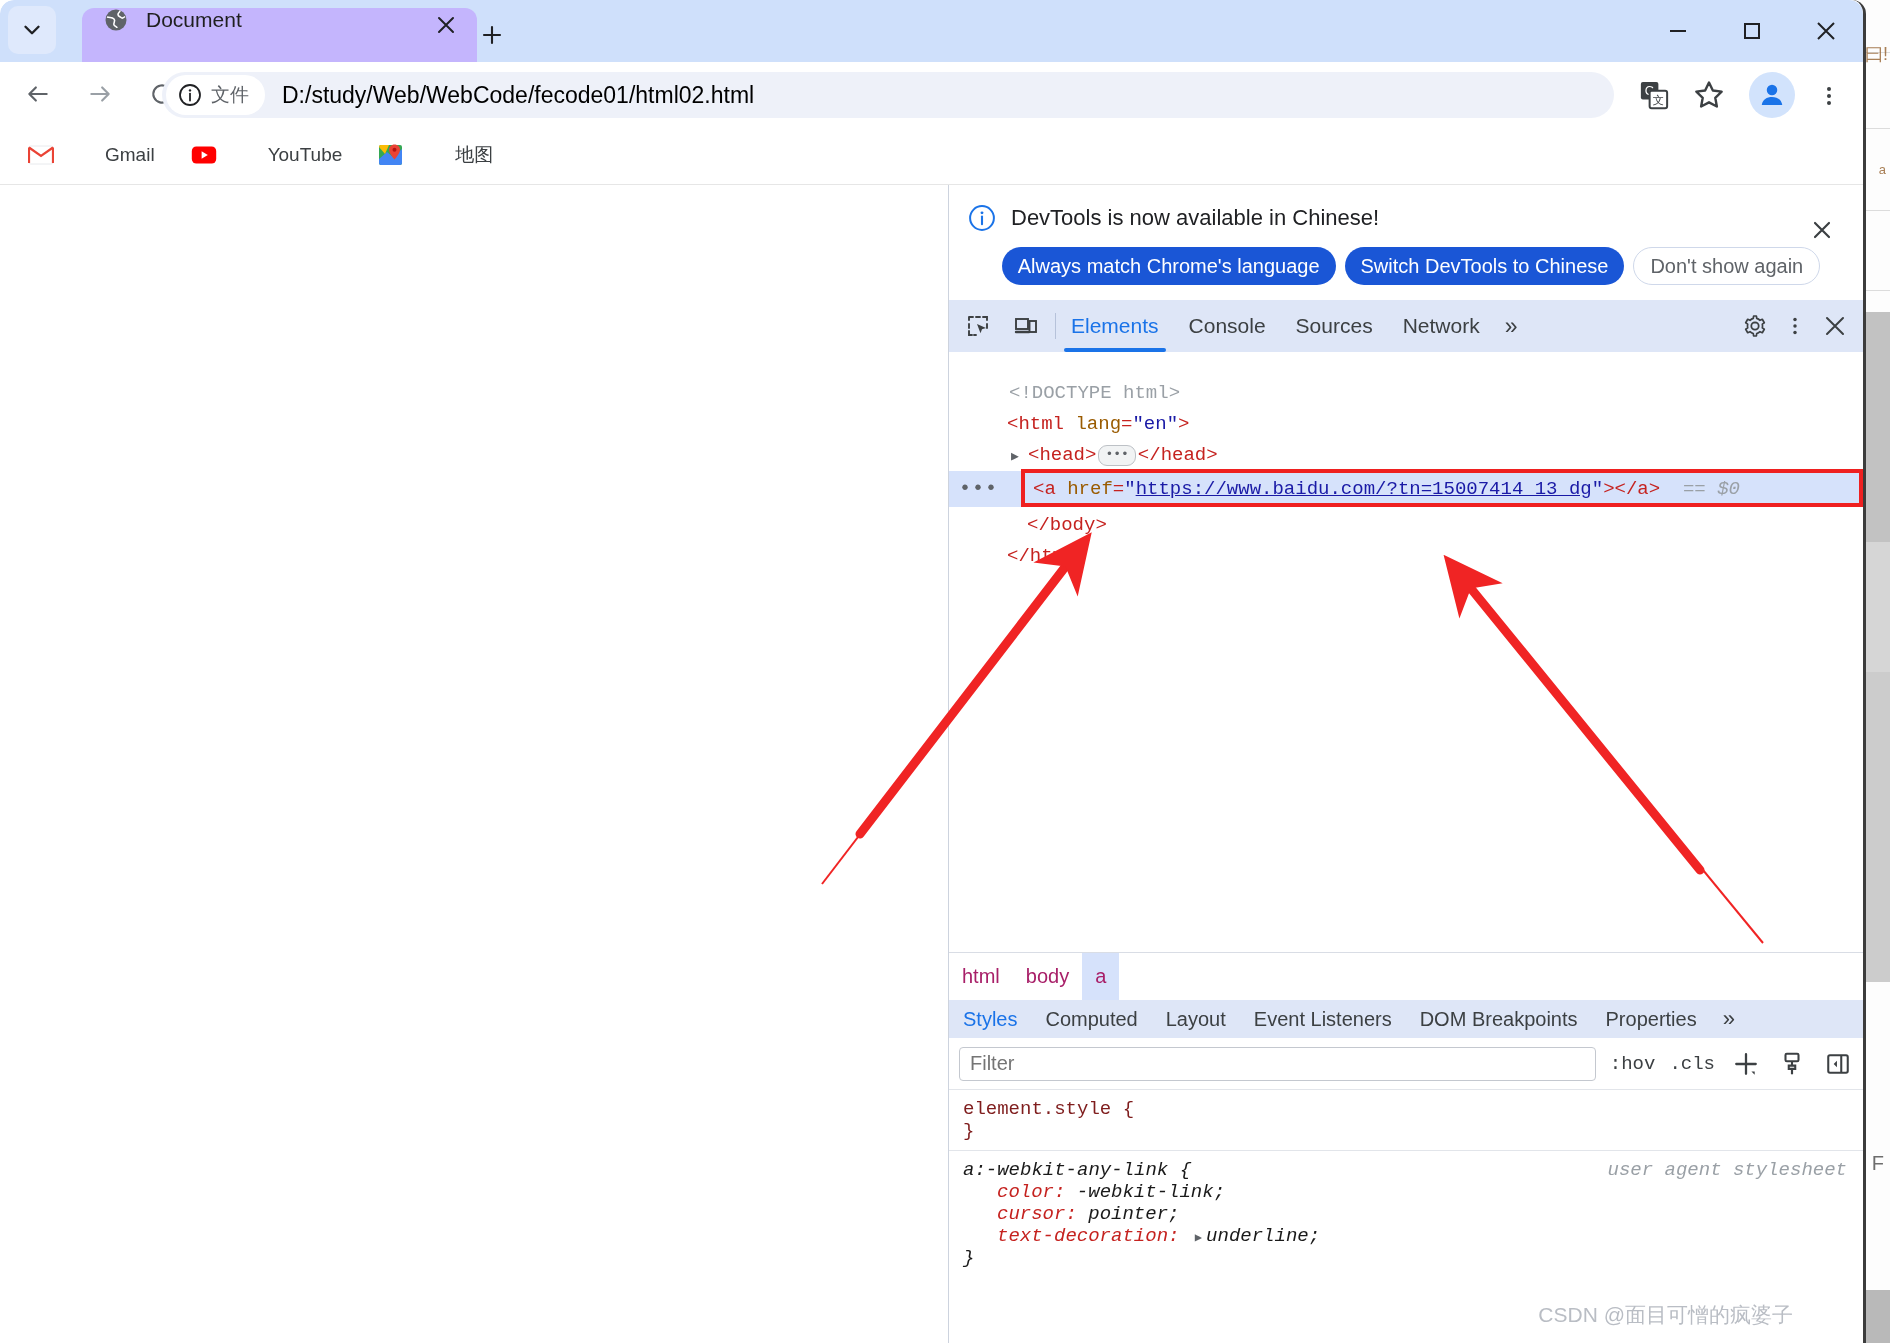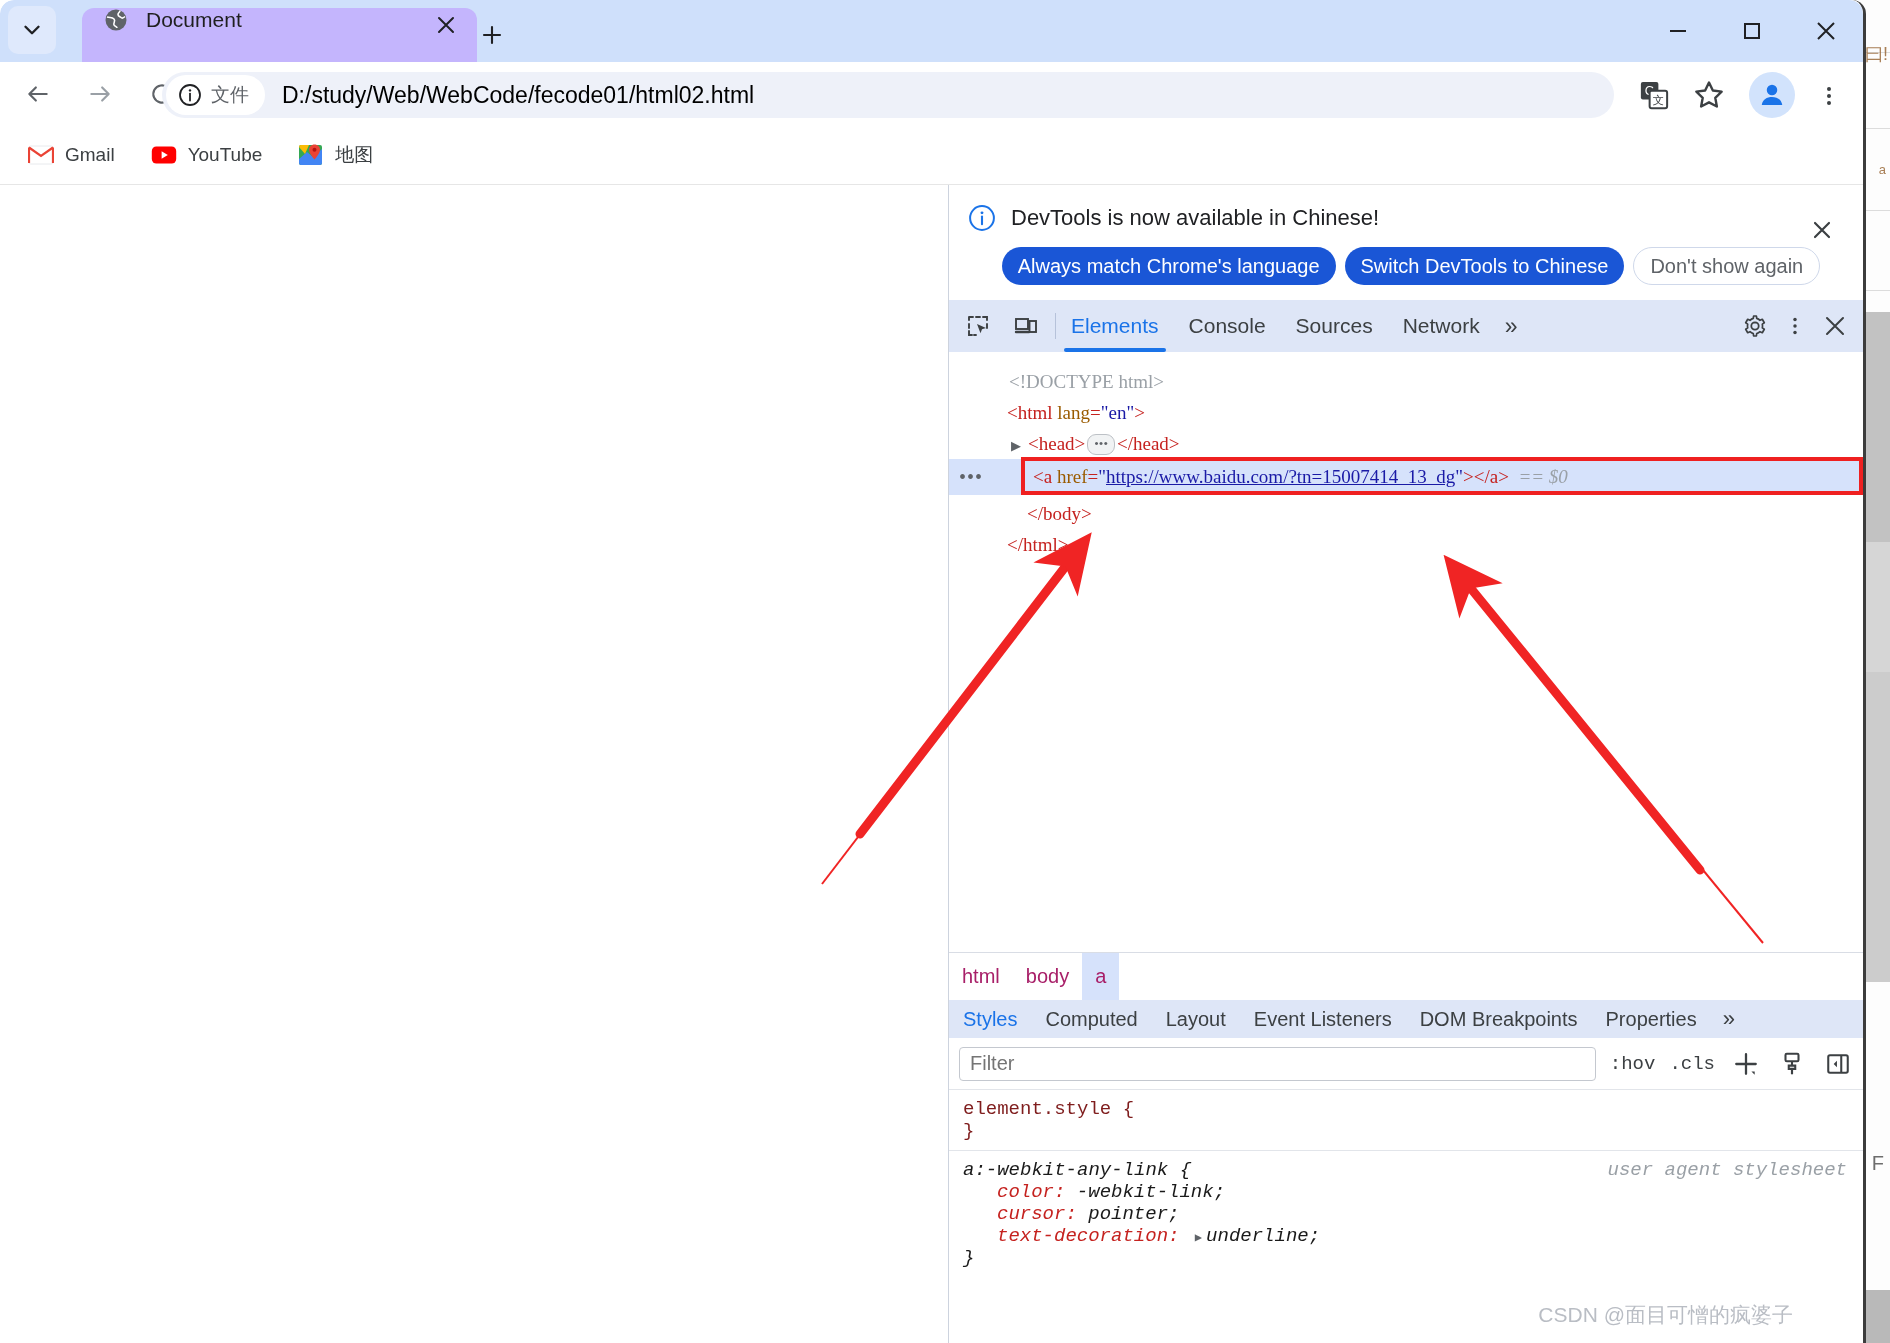--- a/index.html
+++ b/index.html
@@ -105,21 +105,21 @@
   #tb-right{position:absolute;right:66px;top:0;height:64px;width:260px;}
 
   
   #bookmarks{
     position:absolute;left:0;top:126px;width:1863px;height:58px;
     background:#ffffff;display:flex;align-items:center;
     border-bottom:1px solid #e6e6e6;
   }
   .bm{
     display:flex;align-items:center;margin-left:20px;padding:6px 8px;
-    border-radius:6px;cursor:pointer;
+    border-radius:6px;cursor:pointer;gap:40px;
   }
   .bm-label{margin-left:11px;font-size:19px;color:#3c4043;white-space:nowrap;}
 
   
   #page-area{
     position:absolute;left:0;top:185px;width:948px;height:1158px;background:#ffffff;
   }
 
   
   #devtools{
@@ -155,21 +155,21 @@
   .dt-tab.active:after{
     content:"";position:absolute;left:8px;right:8px;bottom:0;height:4px;background:#1a73e8;border-radius:2px;
   }
   .dt-tab.chev{padding:0 10px;font-size:23px;color:#3c4043;}
   #dt-tabbar-right{margin-left:auto;display:flex;align-items:center;padding-right:8px;}
   .dt-right-icon{width:40px;height:40px;display:flex;align-items:center;justify-content:center;cursor:pointer;border-radius:5px;}
 
   
   #dom-tree{
     position:relative;width:100%;height:600px;background:#ffffff;
-    font-family:Liberation Serif, serif;font-size:19px;padding-top:14px;
+    font-family:Liberation Mono, monospace;font-size:19px;padding-top:26px;
     box-sizing:border-box;overflow:hidden;
   }
   .dom-line{height:31px;line-height:31px;white-space:nowrap;position:relative;}
   .tagc{color:#c5221f;}
   .attrn{color:#9a5b00;}
   .attrv{color:#1a1aa6;}
   .grayc{color:#9aa0a6;}
   .link{color:#1a1aa6;text-decoration:underline;}
   .tri{display:inline-block;width:17px;color:#5f6368;font-size:13px;}
   .ellipsis-badge{

